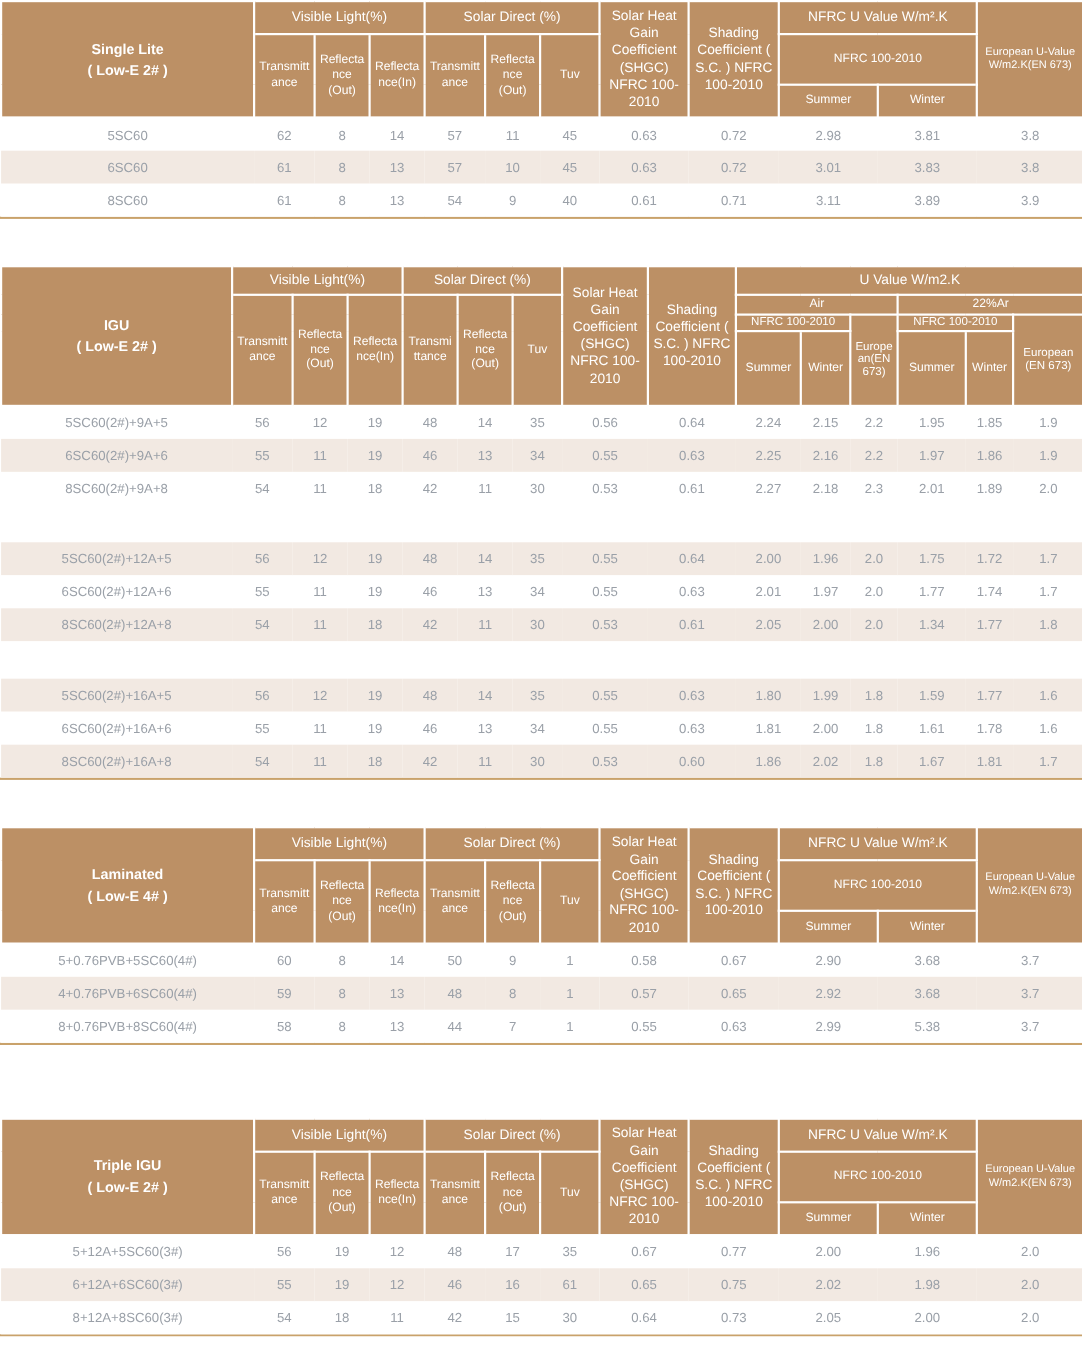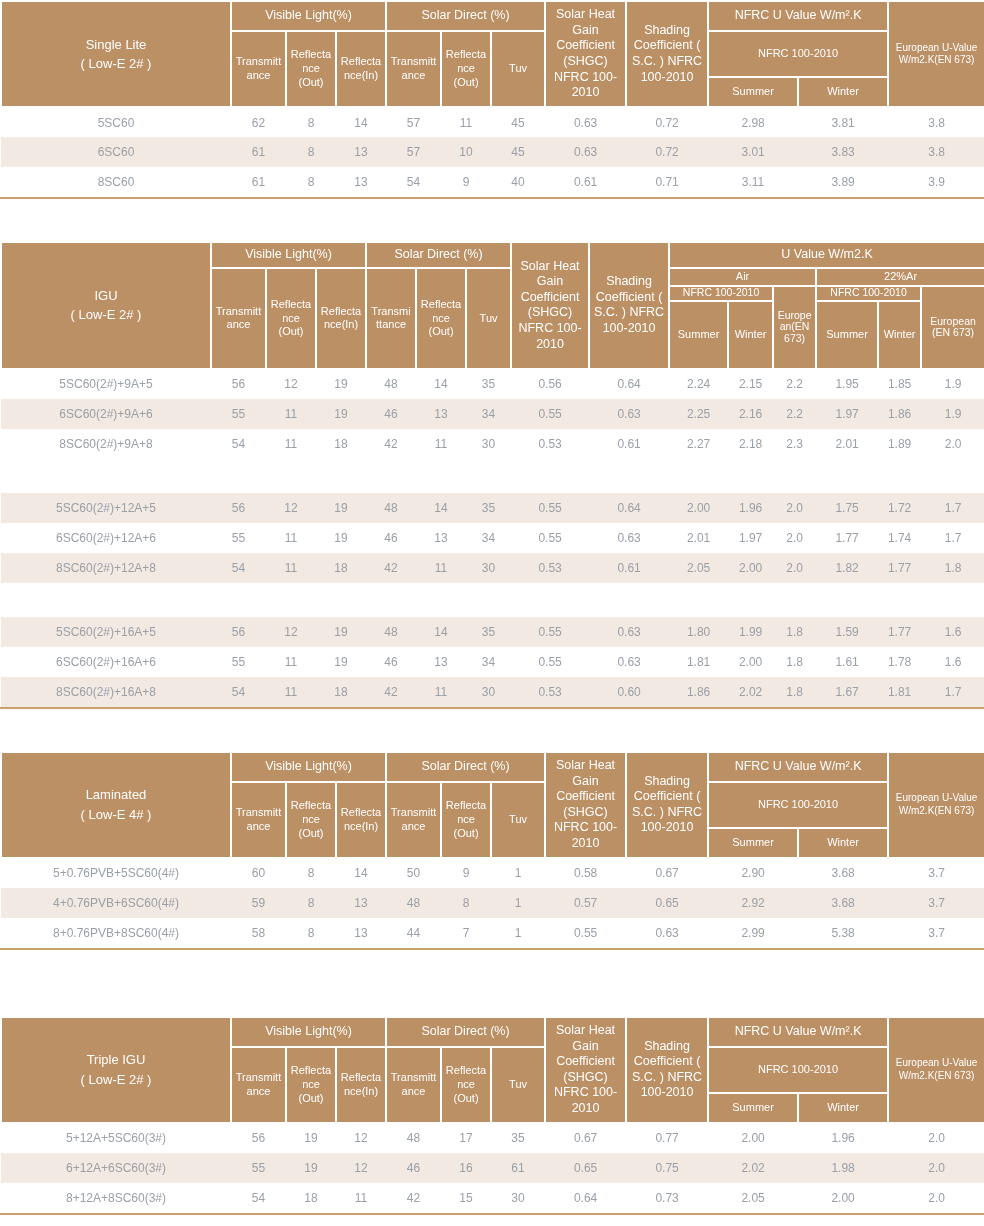--- a/index.html
+++ b/index.html
@@ -19,21 +19,21 @@
   .tbl-wrap.m3{margin-bottom:66px;}
   table.spec{border-collapse:collapse;table-layout:fixed;width:984px;}
   .spec th{
     background:var(--tan);color:#fff;font-weight:400;
     border:2px solid #fff;padding:1px 3px;line-height:1.25;
     text-align:center;vertical-align:middle;overflow-wrap:anywhere;
   }
   .spec th.group{font-size:12.5px;}
   .spec th.sub{font-size:11px;}
   .spec th.sub-sm{font-size:10.5px;line-height:1.1;padding:0 1px;}
-  .spec th.title{font-size:13px;font-weight:400;}
+  .spec th.title{font-size:13px;font-weight:700;}
   .spec th.title div{line-height:1.5;}
   .spec th.euro{font-size:10px;}
   .spec tbody td{
     height:30px;text-align:center;font-size:12px;color:var(--txt);
     padding:0 2px;border:none;background:#fff;
   }
   .spec tbody tr.shaded td{background:var(--shade);}
   .spec tbody tr.gap td{height:34px;background:#fff;}
   
   .simple thead tr:nth-child(1) th{height:30px;}
@@ -286,21 +286,21 @@
             <td>11</td>
             <td>18</td>
             <td>42</td>
             <td>11</td>
             <td>30</td>
             <td>0.53</td>
             <td>0.61</td>
             <td>2.05</td>
             <td>2.00</td>
             <td>2.0</td>
-            <td>1.82</td>
+            <td>1.34</td>
             <td>1.77</td>
             <td>1.8</td>
           </tr>
           <tr class="gap">
             <td colspan="15"></td>
           </tr>
           <tr class="shaded">
             <td>5SC60(2#)+16A+5</td>
             <td>56</td>
             <td>12</td>

